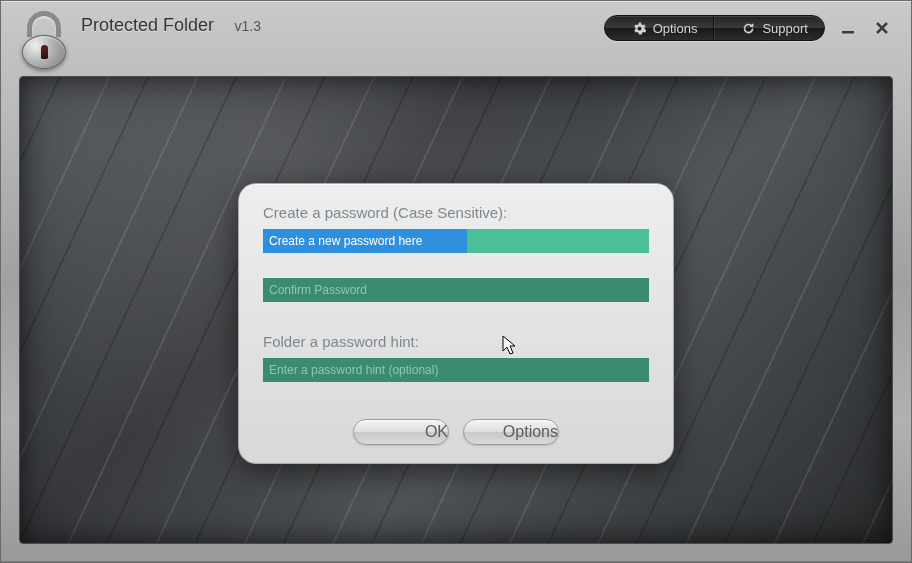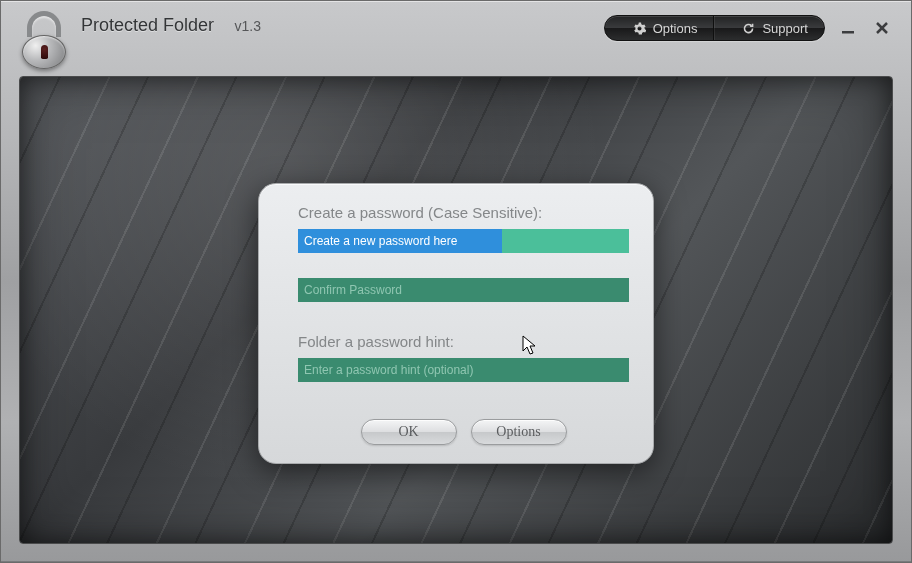--- a/index.html
+++ b/index.html
@@ -150,24 +150,24 @@
         radial-gradient(circle at 30% 20%, rgba(255,255,255,0.12) 0%, transparent 45%),
         linear-gradient(135deg, #55585c 0%, #383a3d 35%, #535659 60%, #2b2d2f 100%);
       box-shadow: inset 0 0 25px rgba(0,0,0,0.55), inset 0 0 60px rgba(0,0,0,0.35);
       overflow: hidden;
     }
     .dialog {
       position: absolute;
       top: 106px;
       left: 50%;
       transform: translateX(-50%);
-      width: 396px;
+      width: 436px;
       background: linear-gradient(180deg, #eceef0 0%, #d6d8da 100%);
       border-radius: 18px;
-      padding: 20px 24px 18px 39px;
+      padding: 20px 24px 18px 24px;
       box-shadow: 0 8px 30px rgba(0,0,0,0.55), inset 0 1px 0 rgba(255,255,255,0.7);
       border: 1px solid #a9abad;
     }
     .dialog-label {
       font-size: 15px;
       color: #848789;
       margin-bottom: 8px;
     }
     .text-field {
       width: 100%;
@@ -202,24 +202,25 @@
       justify-content: center;
       margin-top: 12px;
     }
     .dlg-btn {
       width: 96px;
       height: 26px;
       border-radius: 13px;
       border: 1px solid #9a9c9e;
       background: linear-gradient(180deg, #f4f5f6 0%, #dedfe1 48%, #c7c9cb 52%, #d8dadc 100%);
       color: #5a5c5e;
-      font-size: 14px;
+      font-size: 16px;
       cursor: pointer;
       box-shadow: inset 0 1px 0 rgba(255,255,255,0.8), 0 1px 2px rgba(0,0,0,0.15);
-      font-family: Liberation Serif, serif;
+      font-family: Liberation Sans, sans-serif;
+      text-align: right;
     }
     .cursor {
       position: absolute;
       top: 151px;
       left: 263px;
       width: 16px;
       height: 22px;
       pointer-events: none;
       z-index: 99;
     }

